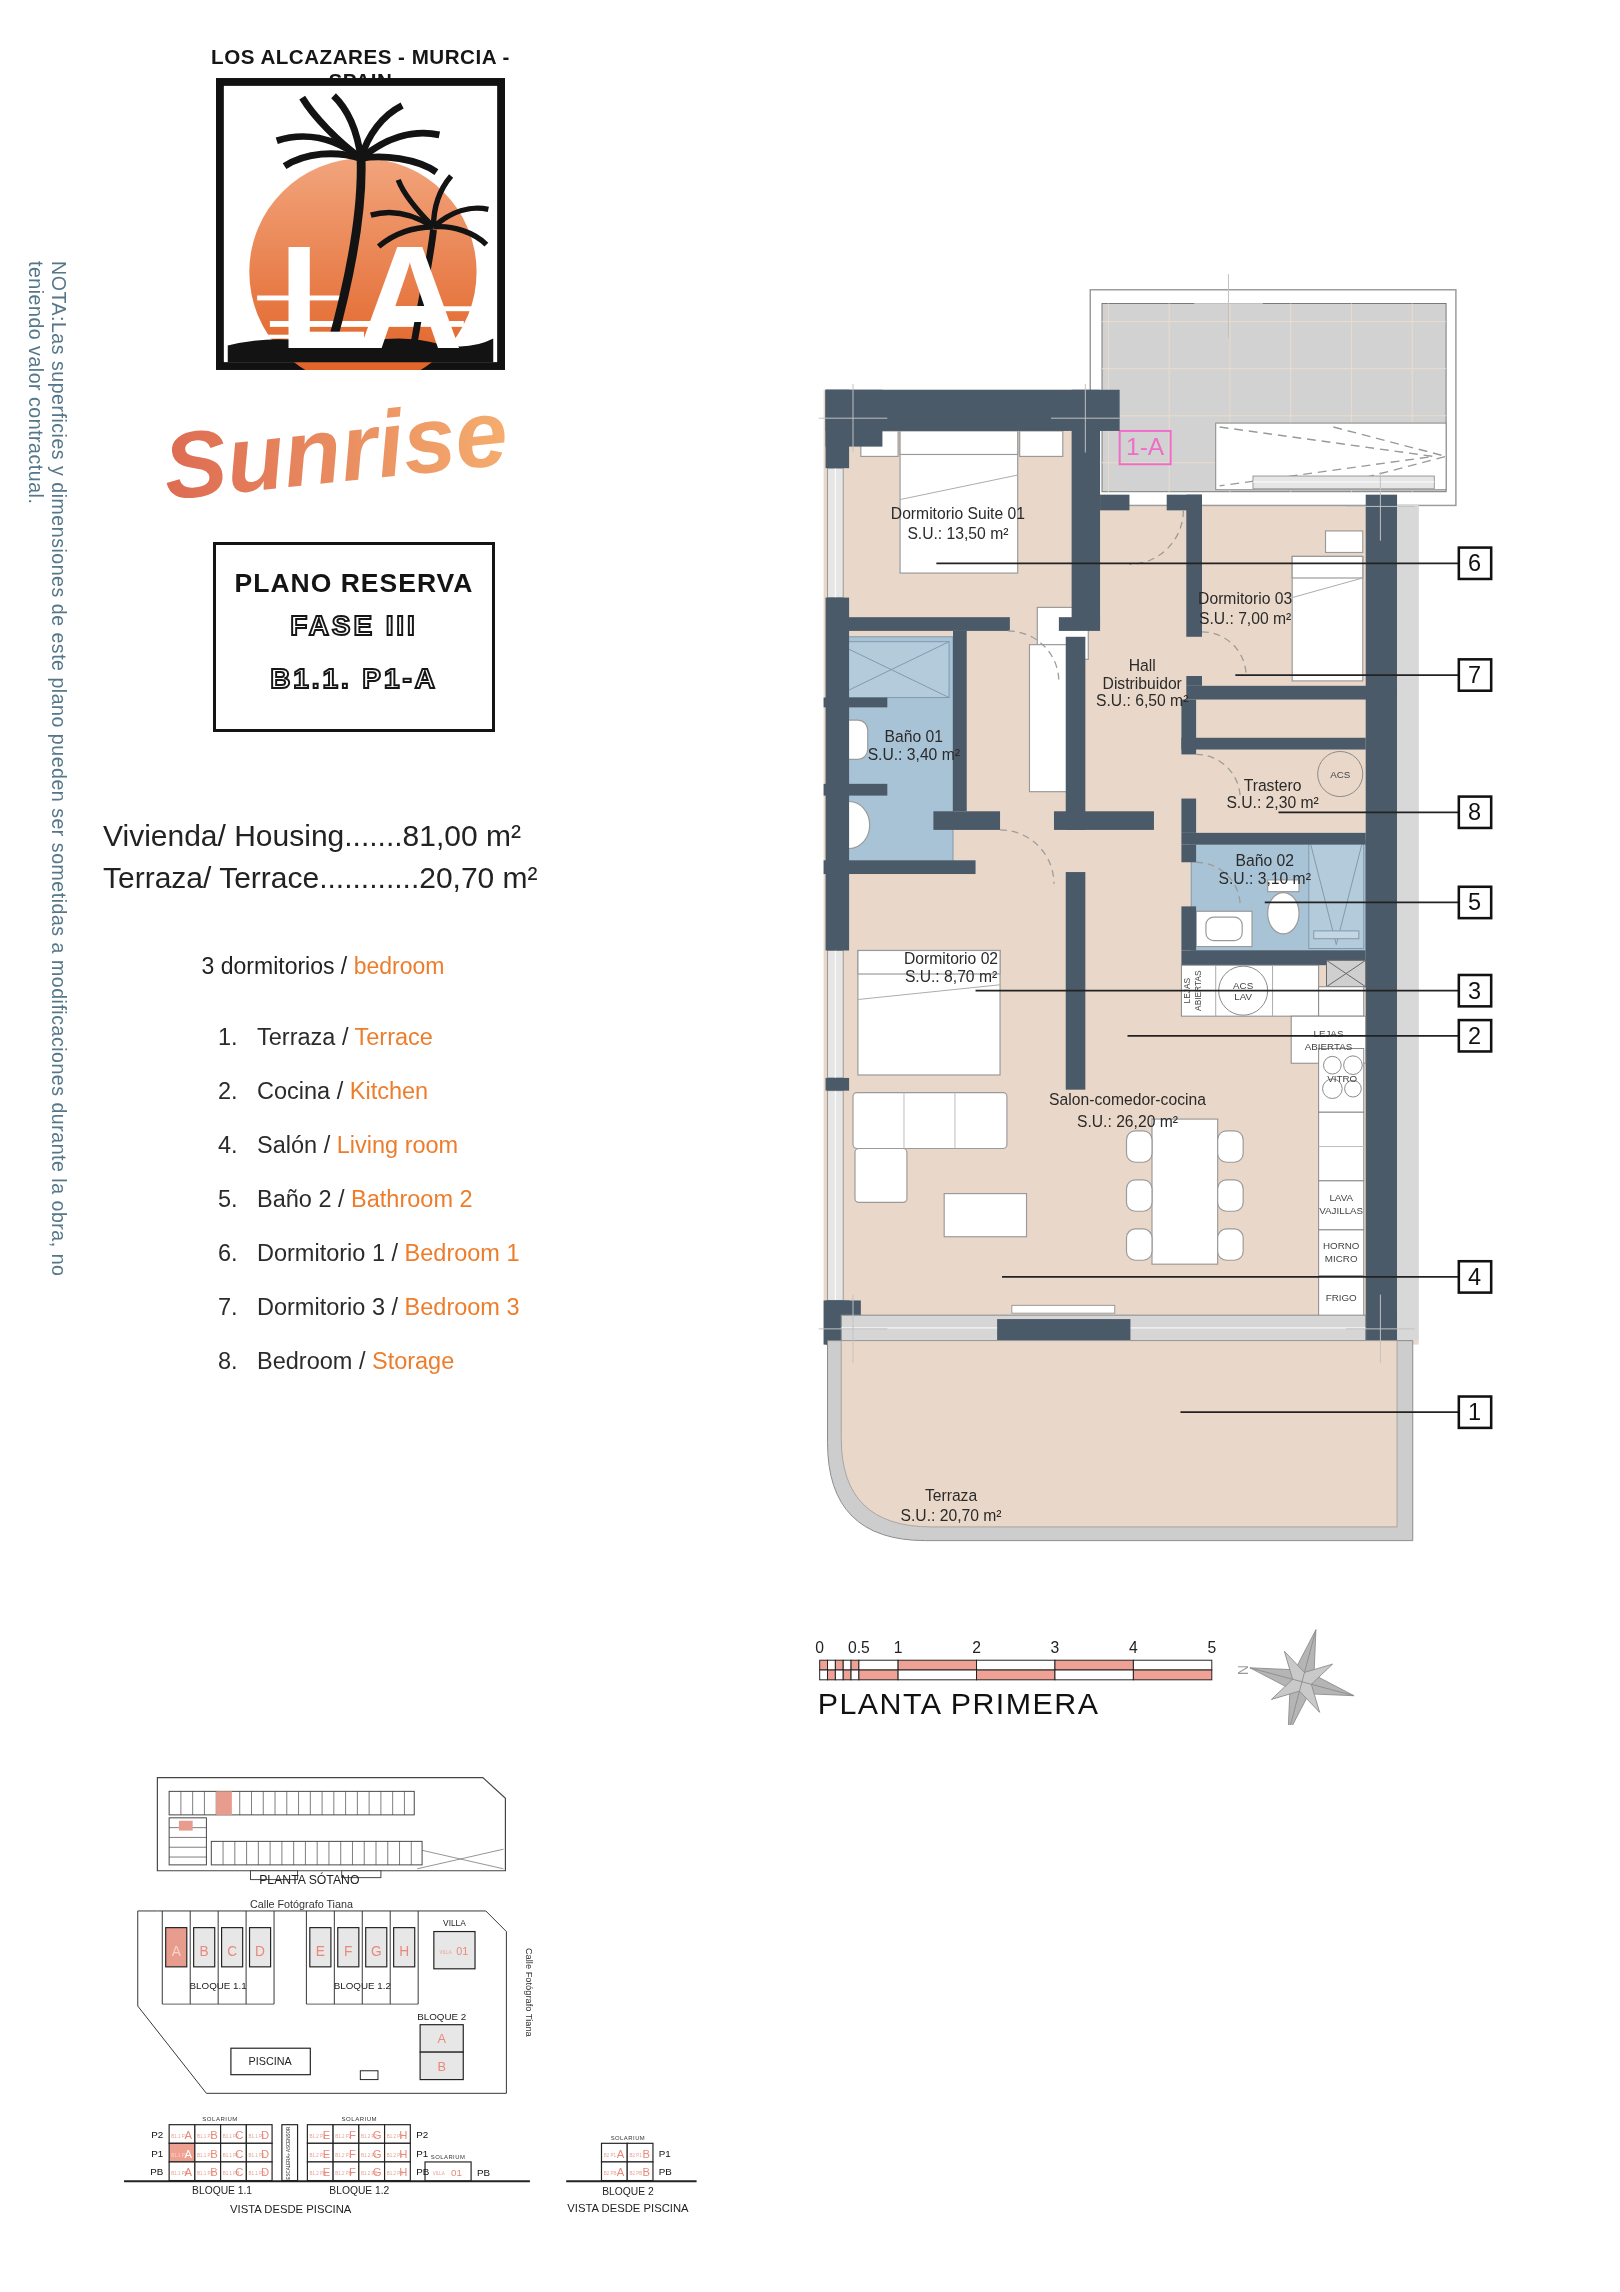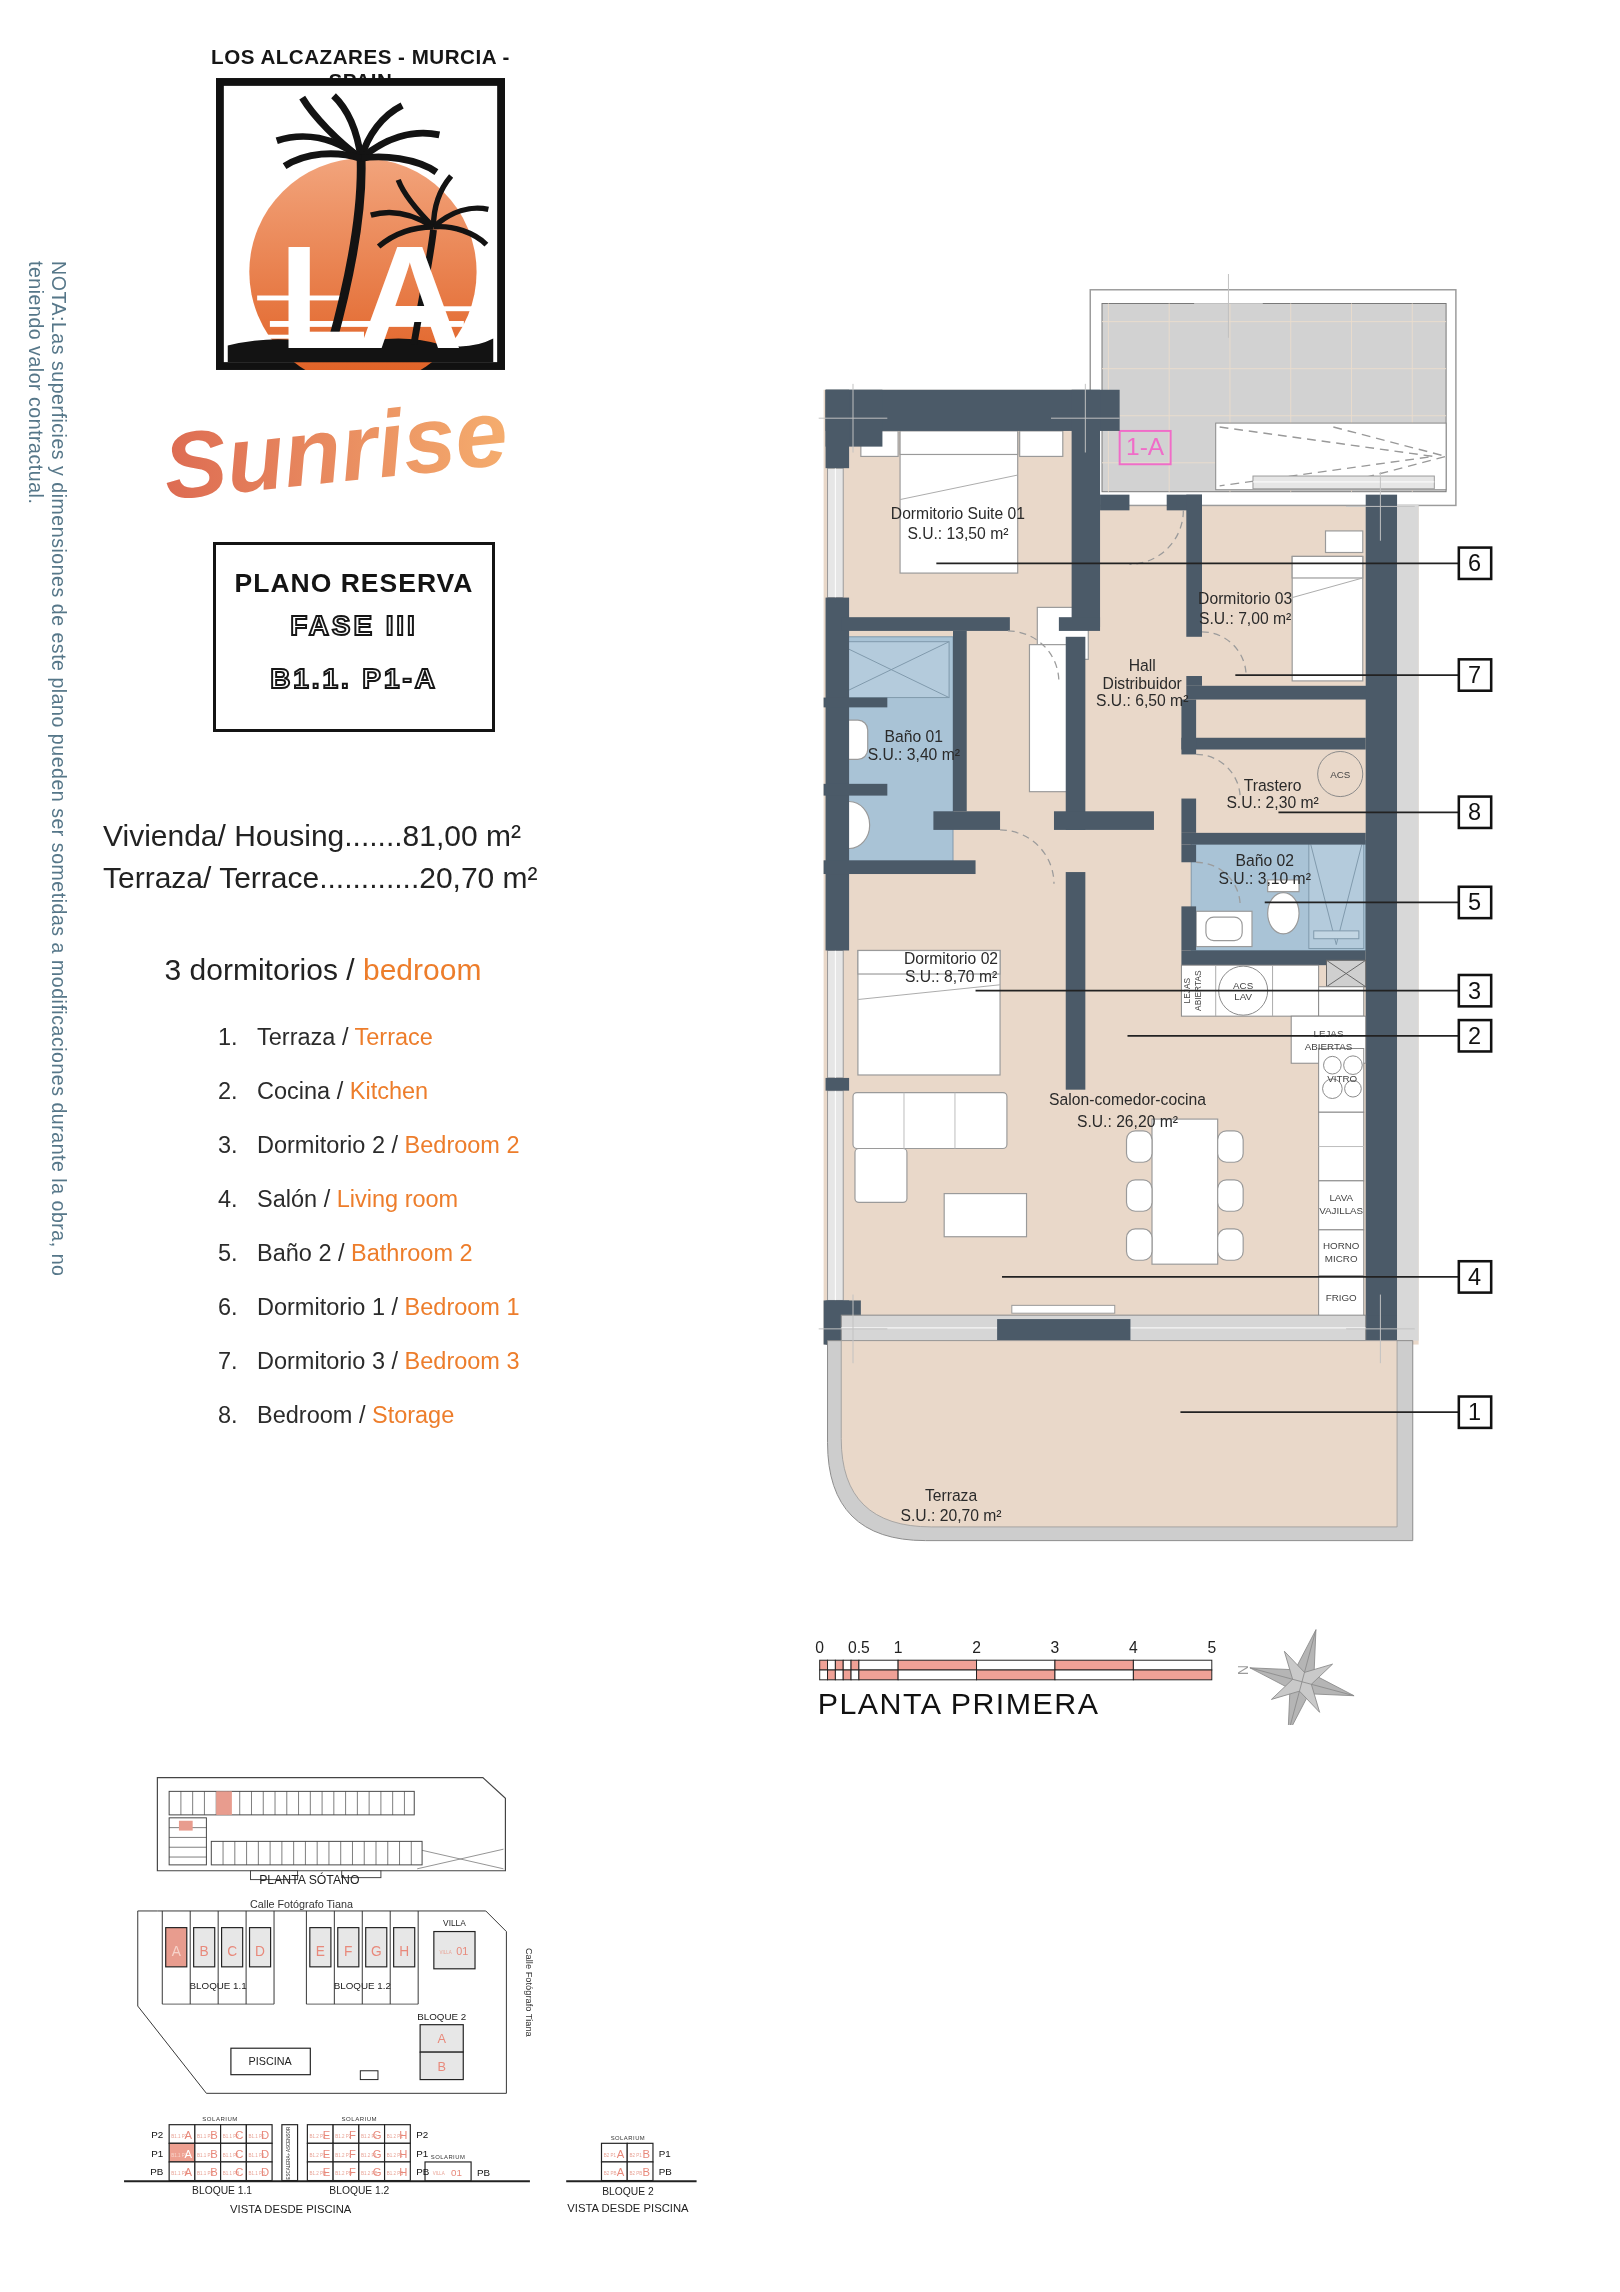--- a/index.html
+++ b/index.html
@@ -8,21 +8,21 @@
   .abs{position:absolute;}
   .note{left:37px;top:261px;width:33px;height:1088px;writing-mode:vertical-rl;
         font-size:19.6px;letter-spacing:0.5px;color:#567789;}
   .loc{left:184px;top:45px;width:353px;text-align:center;font-size:20.6px;font-weight:600;
        letter-spacing:0.5px;color:#161616;}
   .rbox{left:213px;top:542px;width:276px;height:184px;border:3.4px solid #141414;text-align:center;}
   .rtitle{margin-top:23px;font-size:26.5px;font-weight:600;letter-spacing:1px;color:#141414;}
   .routline{font-size:28px;font-weight:700;letter-spacing:2.9px;color:#fff;
             -webkit-text-stroke:2px #161616;line-height:53px;}
   .sum{left:103px;top:815px;font-size:30px;color:#222;line-height:42px;}
-  .beds{left:137px;top:953px;width:372px;text-align:center;font-size:30px;color:#222;}
+  .beds{left:137px;top:953px;width:372px;text-align:center;font-size:23px;color:#222;}
   .or{color:#ed7d2b;}
   .legend{left:218px;top:1024px;font-size:23.5px;color:#2b2b2b;}
   .lrow{height:54px;}
   .lnum{display:inline-block;width:39px;}
   .len{color:#ed7d2b;}
   svg text{font-family:"Liberation Sans",sans-serif;}
 </style>
 </head>
 <body>
 
@@ -94,21 +94,20 @@
   </div>
 
   <div class="abs beds">
     <span>3 dormitorios /</span>
     <span class="or">bedroom</span>
   </div>
 
   <div class="abs legend">
     <div class="lrow"><span class="lnum">1.</span><span class="les">Terraza /</span> <span class="len">Terrace</span></div>
     <div class="lrow"><span class="lnum">2.</span><span class="les">Cocina /</span> <span class="len">Kitchen</span></div>
-    <div class="lrow"><span class="lnum">3.</span><span class="les">Dormitorio 2 /</span> <span class="len">Bedroom 2</span></div>
     <div class="lrow"><span class="lnum">4.</span><span class="les">Salón /</span> <span class="len">Living room</span></div>
     <div class="lrow"><span class="lnum">5.</span><span class="les">Baño 2 /</span> <span class="len">Bathroom 2</span></div>
     <div class="lrow"><span class="lnum">6.</span><span class="les">Dormitorio 1 /</span> <span class="len">Bedroom 1</span></div>
     <div class="lrow"><span class="lnum">7.</span><span class="les">Dormitorio 3 /</span> <span class="len">Bedroom 3</span></div>
     <div class="lrow"><span class="lnum">8.</span><span class="les">Bedroom /</span> <span class="len">Storage</span></div>
   </div>
 
   <svg class="abs" style="left:804px;top:274px" width="696" height="1451" viewBox="0 0 710 1480">
     <defs>
       <pattern id="roofgrid" width="62" height="48" patternUnits="userSpaceOnUse">

